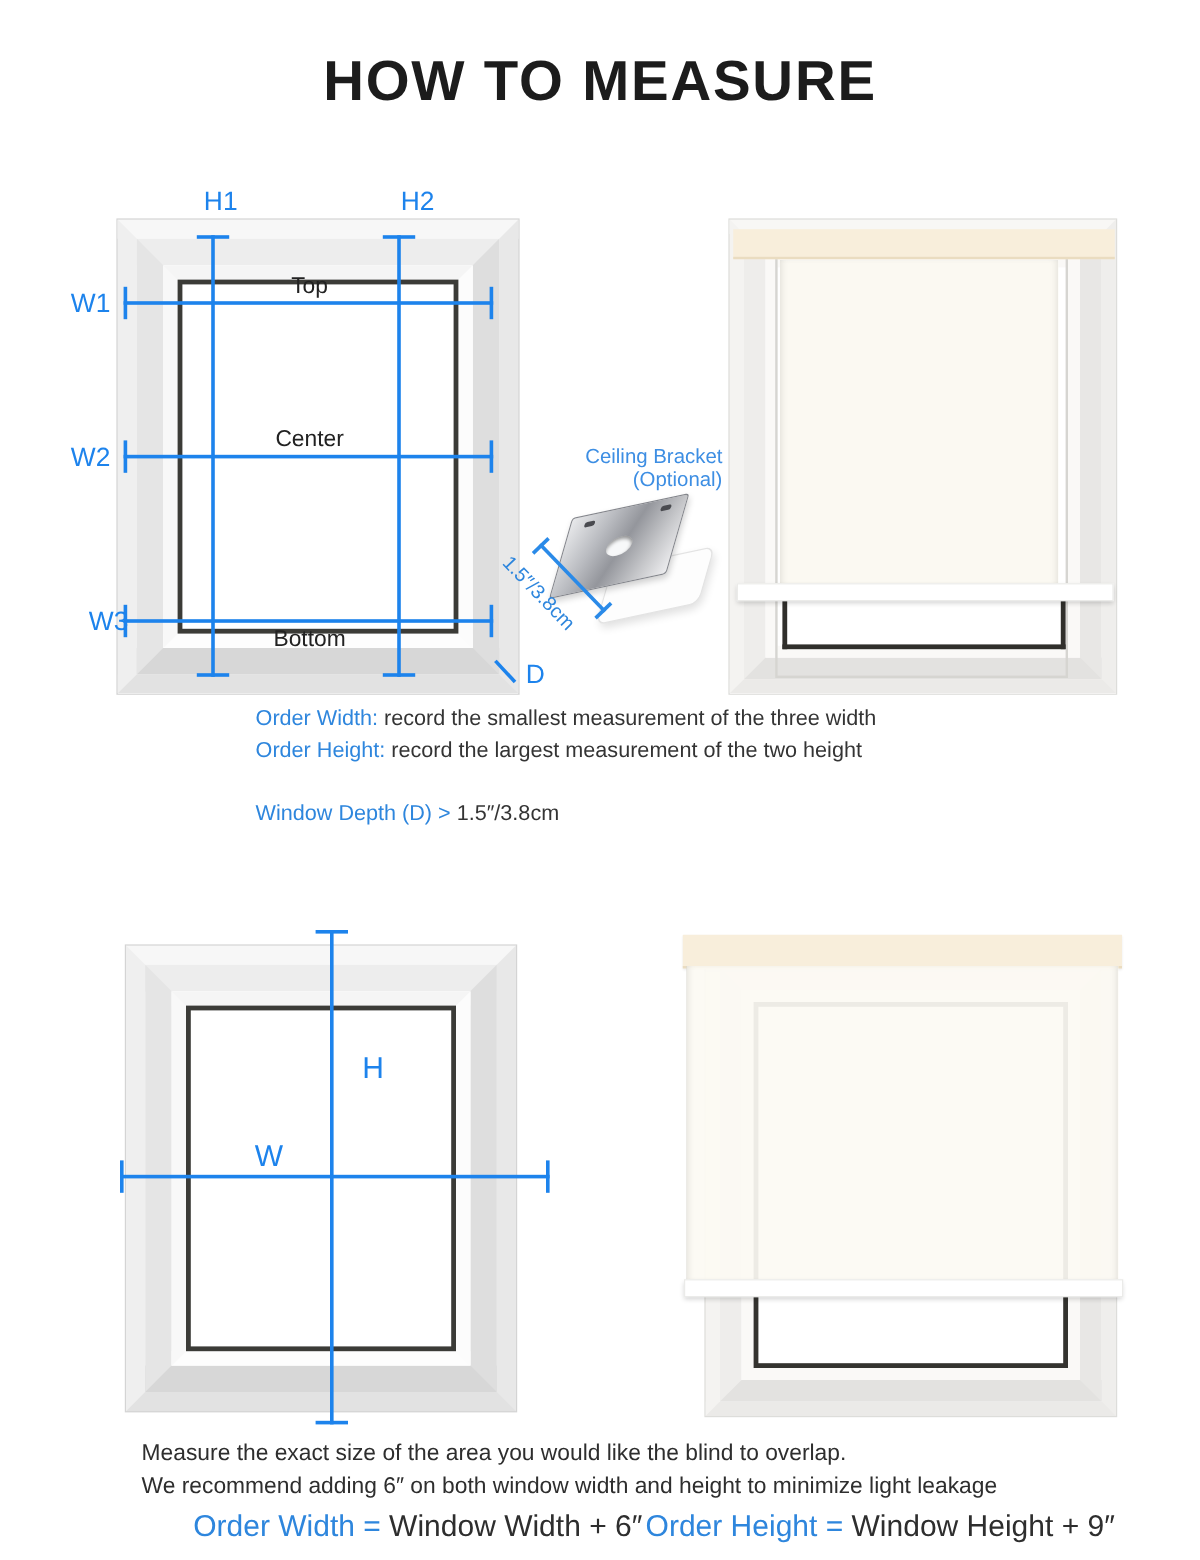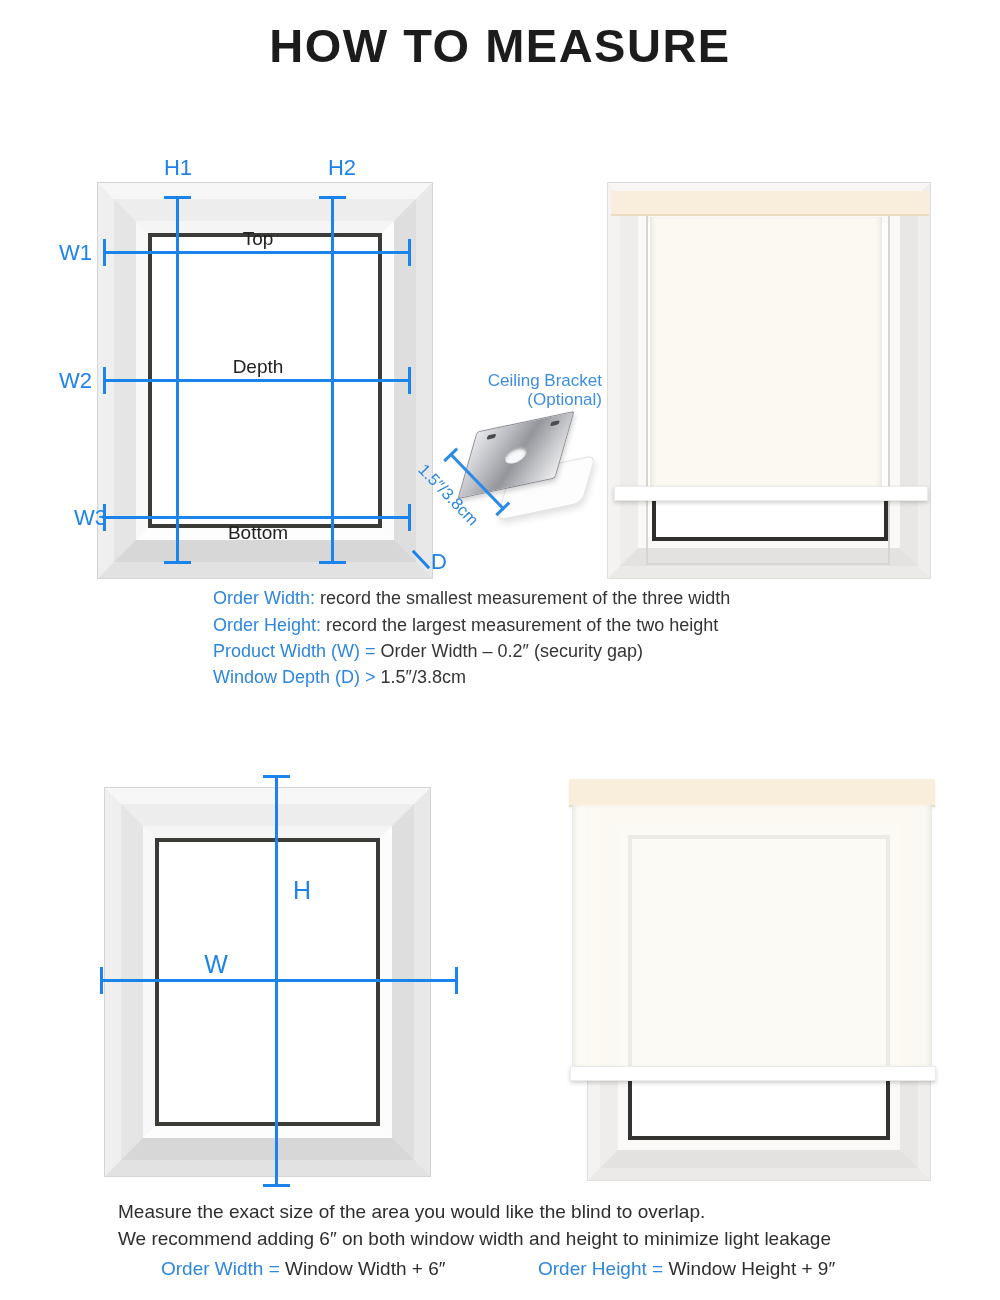--- a/index.html
+++ b/index.html
@@ -1,29 +1,29 @@
 <!DOCTYPE html>
 <html><head>
 <meta charset="utf-8">
 <style>
   html,body{margin:0;padding:0;background:#fff;}
   .canvas{position:relative;width:1000px;height:1300px;background:#ffffff;overflow:hidden;
           font-family:"Liberation Sans","DejaVu Sans",sans-serif;}
   
-  .title{position:absolute;top:18px;left:0;width:100%;text-align:center;margin:0;
+  .title{position:absolute;top:39px;left:0;width:100%;text-align:center;margin:0;
          font-size:47px;font-weight:bold;letter-spacing:1.5px;color:#1c1c1c;}
   .pill{position:absolute;left:50%;transform:translateX(-50%);background:#1e87f0;color:#fff;
         border-radius:27px;padding:7px 36px;font-size:31px;white-space:nowrap;}
-  .blab{position:absolute;color:#1d83ec;font-size:22px;text-align:center;}
+  .blab{position:absolute;color:#1d83ec;font-size:22px;text-align:right;}
   .blab.right{text-align:right;}
   .dlab{position:absolute;color:#222;font-size:19px;text-align:center;}
   .note-line{position:absolute;font-size:18px;color:#343434;white-space:nowrap;}
   .note-line .b{color:#2e86dd;}
   .bottom-line{position:absolute;font-size:19px;color:#2e2e2e;white-space:nowrap;}
-  .formula{position:absolute;font-size:19px;color:#2e2e2e;white-space:nowrap;}
+  .formula{position:absolute;font-size:25px;color:#2e2e2e;white-space:nowrap;}
   .formula .b{color:#2e86dd;}
   .brk-t{position:absolute;color:#3d8ee3;font-size:17px;text-align:right;}
   
   .vline{position:absolute;width:3px;background:#1d83ec;z-index:7;}
   .vline::before,.vline::after{content:"";position:absolute;width:27px;height:3px;left:-12px;background:#1d83ec;}
   .vline::before{top:0;}
   .vline::after{bottom:0;}
   .hline{position:absolute;height:3px;background:#1d83ec;z-index:7;}
   .hline::before,.hline::after{content:"";position:absolute;width:3px;height:27px;top:-12px;background:#1d83ec;}
   .hline::before{left:0;}
@@ -87,21 +87,21 @@
   <div class="hline" style="left:103px;top:379px;width:308px"></div>
   <div class="hline" style="left:103px;top:516px;width:308px"></div>
   <div class="dline" style="left:409px;top:558px"></div>
 
   <div class="blab" style="left:158px;top:155px;width:40px">H1</div>
   <div class="blab" style="left:322px;top:155px;width:40px">H2</div>
   <div class="blab right" style="left:36px;top:240px;width:56px">W1</div>
   <div class="blab right" style="left:36px;top:368px;width:56px">W2</div>
   <div class="blab right" style="left:51px;top:505px;width:56px">W3</div>
   <div class="dlab" style="left:180px;top:228px;width:156px">Top</div>
-  <div class="dlab" style="left:180px;top:356px;width:156px">Depth</div>
+  <div class="dlab" style="left:180px;top:356px;width:156px">Center</div>
   <div class="dlab" style="left:180px;top:522px;width:156px">Bottom</div>
   <div class="blab" style="left:424px;top:549px;width:30px">D</div>
 
   <div class="brk-t" style="left:430px;top:371px;width:172px">Ceiling Bracket</div>
   <div class="brk-t" style="left:430px;top:390px;width:172px">(Optional)</div>
   <div class="brk-base" style="left:502px;top:466px"></div>
   <div class="brk-plate" style="left:466px;top:424px">
     <div class="brk-hole"></div>
     <div class="brk-slot" style="left:12px;top:5px"></div>
     <div class="brk-slot" style="right:12px;top:5px"></div>
@@ -120,23 +120,20 @@
   <div class="lowglass" style="left:652px;top:499px;width:228px;height:38px"></div>
   <div class="cassette" style="left:611px;top:191px;width:318px;height:23px"></div>
   <div class="fabric" style="left:650px;top:217px;width:232px;height:270px"></div>
   <div class="bbar" style="left:614px;top:486px;width:312px;height:13px"></div>
 
   <div class="note-line" style="left:213px;top:588px">
     <span class="b">Order Width:</span><span> record the smallest measurement of the three width</span>
   </div>
   <div class="note-line" style="left:213px;top:615px">
     <span class="b">Order Height:</span><span> record the largest measurement of the two height</span>
-  </div>
-  <div class="note-line" style="left:213px;top:641px">
-    <span class="b">Product Width (W) =</span><span> Order Width – 0.2″ (security gap)</span>
   </div>
   <div class="note-line" style="left:213px;top:667px">
     <span class="b">Window Depth (D) &gt;</span><span> 1.5″/3.8cm</span>
   </div>
 
 
   <div class="win winA" style="left:105px;top:788px;width:325px;height:388px">
     <div class="wf2">
       <div class="wf3">
         <div class="wglass"></div>

